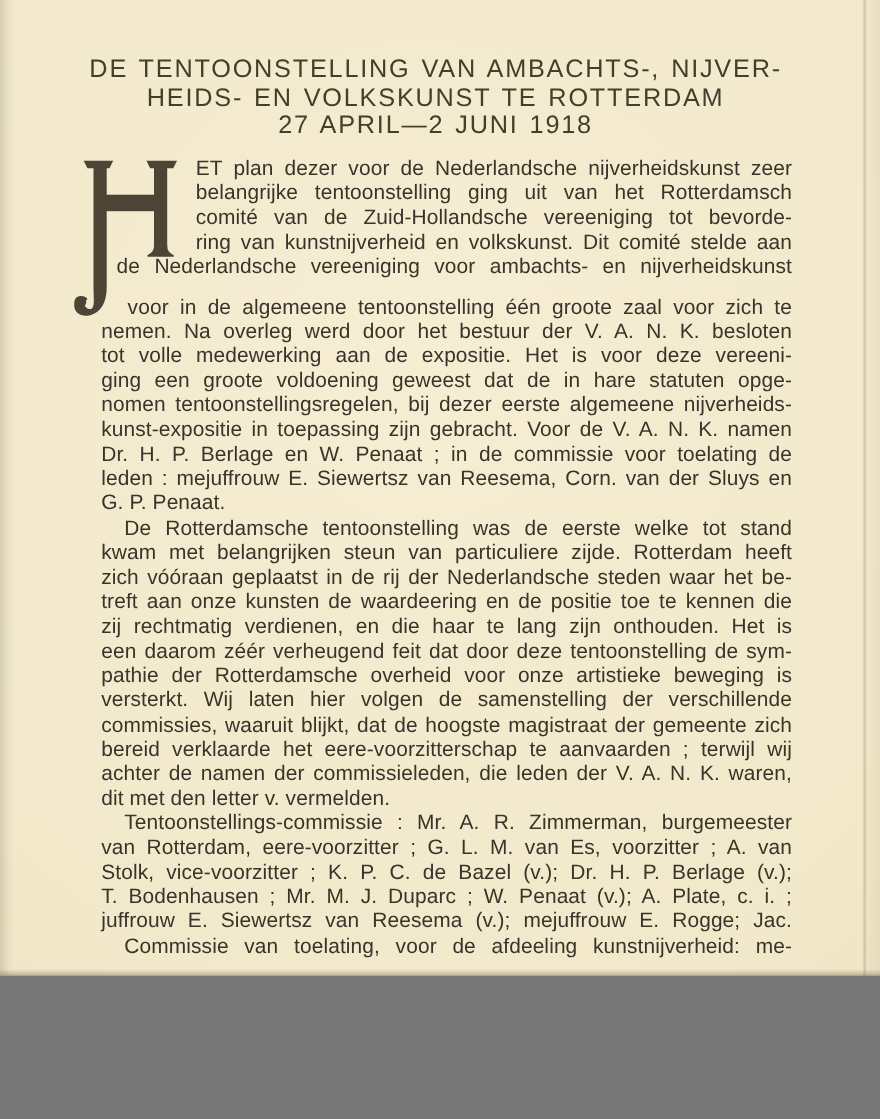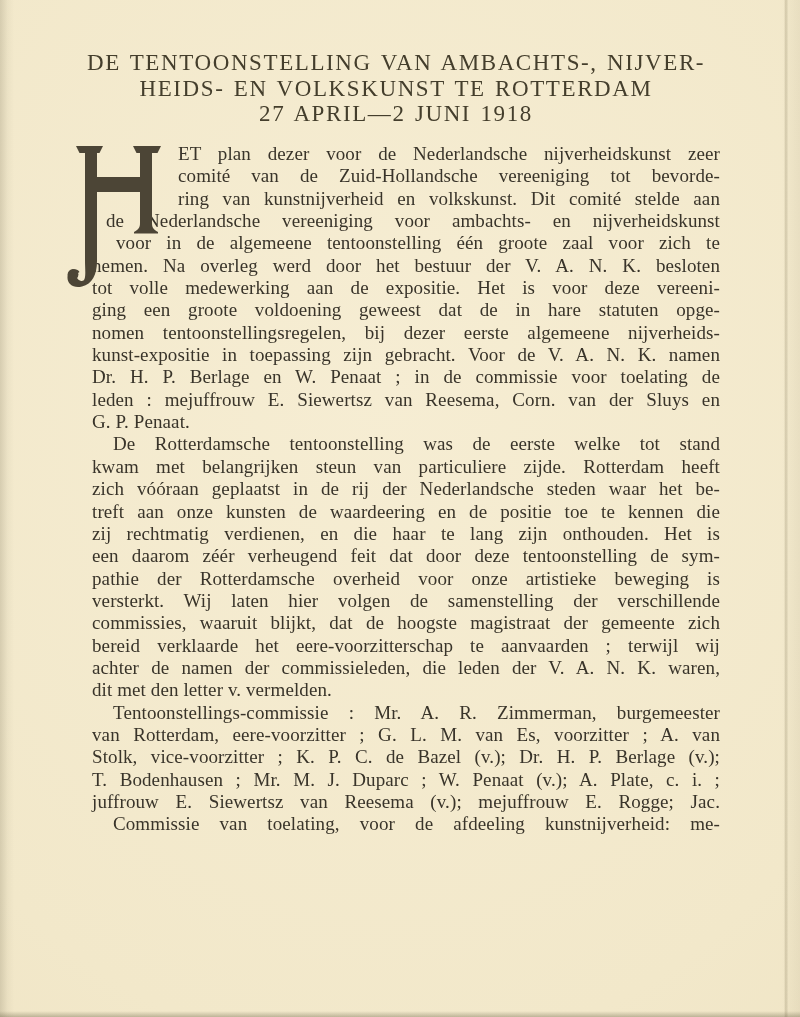--- a/index.html
+++ b/index.html
@@ -3,25 +3,25 @@
 <meta charset="utf-8">
 <style>
   html, body {
     margin: 0;
     padding: 0;
     background: #777;
   }
   .page {
     position: relative;
     width: 800px;
-    height: 1017px;
+    height: 887px;
     overflow: hidden;
     background:
       radial-gradient(130% 120% at 48% 38%, #f6edd3 0%, #f2e8ca 55%, #ecdfbd 100%);
-    font-family: Liberation Serif, serif;
+    font-family: Liberation Sans, sans-serif;
     color: #39342a;
   }
   
   .edge-left {
     position: absolute; left: 0; top: 0; bottom: 0; width: 14px;
     background: linear-gradient(90deg, rgba(98,90,64,0.20), rgba(98,90,64,0.05) 55%, rgba(98,90,64,0));
     pointer-events: none;
   }
   .edge-right {
     position: absolute; right: 0; top: 0; bottom: 0; width: 18px;
@@ -60,21 +60,21 @@
     color: #39342a;
   }
   .ln {
     text-align: justify;
     -moz-text-align-last: justify;
     text-align-last: justify;
     white-space: normal;
   }
   .ln.a { margin-left: 86px; }   
   .ln.b1 { margin-left: 14px; }  
-  .ln.b2 { margin-left: 24px; }
+  .ln.b2 { margin-left: 24px; margin-top: 14px; }
   .ln.end { -moz-text-align-last: left; text-align-last: left; }
   .ln.pind { text-indent: 21px; }
   
   .dropcap {
     position: absolute;
     left: -28px; top: 3px;
     width: 98px; height: 142px;
   }
 </style>
 </head>
@@ -103,20 +103,21 @@
 
         <rect x="32" y="31" width="45" height="15"></rect>
 
         <path d="M21,5 H33 V115 C33,129 28,138 18,140.5 C8,143 1.5,136 4,128.5 C5.8,123 13,121.5 15.5,126 C11.5,128 12,133.5 16.5,134.8 C23,136.5 21,126 21,114 Z"></path>
 
         <circle cx="9" cy="128.5" r="5.4"></circle>
       </g>
     </svg>
 
     <div class="ln a">ET plan dezer voor de Nederlandsche nijverheidskunst zeer</div>
+    <div class="ln a">belangrijke tentoonstelling ging uit van het Rotterdamsch</div>
     <div class="ln a">comité van de Zuid-Hollandsche vereeniging tot bevorde-</div>
     <div class="ln a">ring van kunstnijverheid en volkskunst. Dit comité stelde aan</div>
     <div class="ln b1">de Nederlandsche vereeniging voor ambachts- en nijverheidskunst</div>
     <div class="ln b2">voor in de algemeene tentoonstelling één groote zaal voor zich te</div>
     <div class="ln">nemen. Na overleg werd door het bestuur der V. A. N. K. besloten</div>
     <div class="ln">tot volle medewerking aan de expositie. Het is voor deze vereeni-</div>
     <div class="ln">ging een groote voldoening geweest dat de in hare statuten opge-</div>
     <div class="ln">nomen tentoonstellingsregelen, bij dezer eerste algemeene nijverheids-</div>
     <div class="ln">kunst-expositie in toepassing zijn gebracht. Voor de V. A. N. K. namen</div>
     <div class="ln">Dr. H. P. Berlage en W. Penaat ; in de commissie voor toelating de</div>

